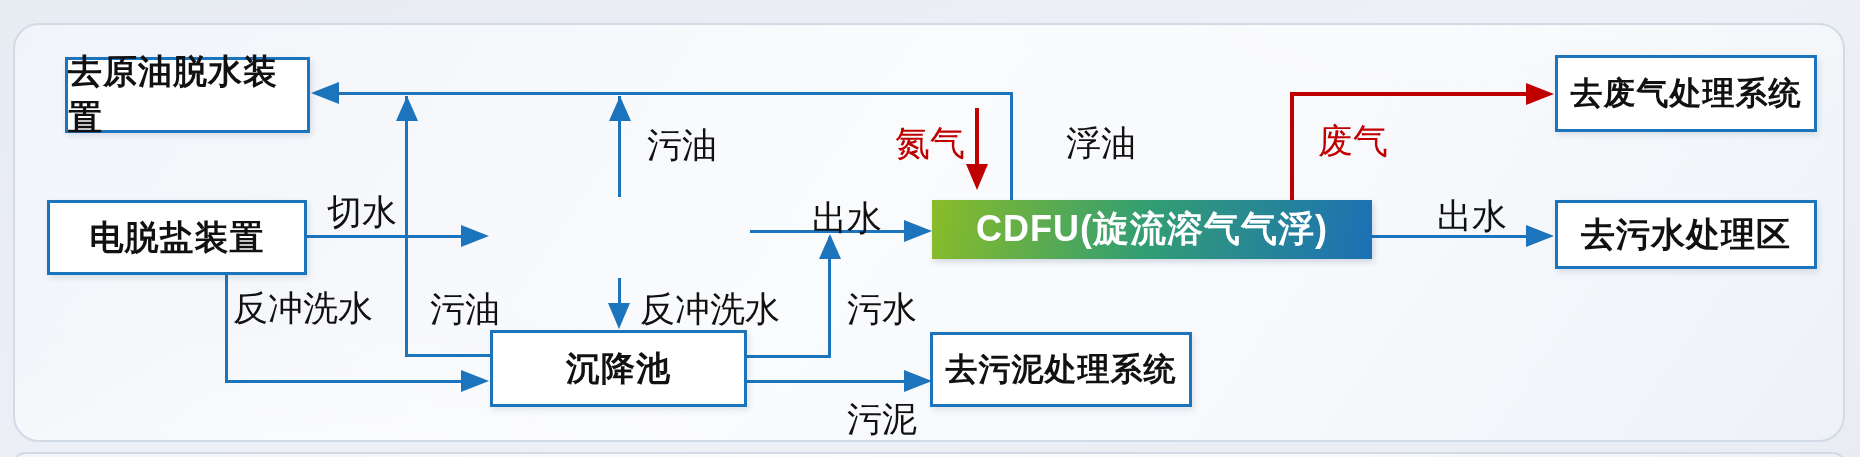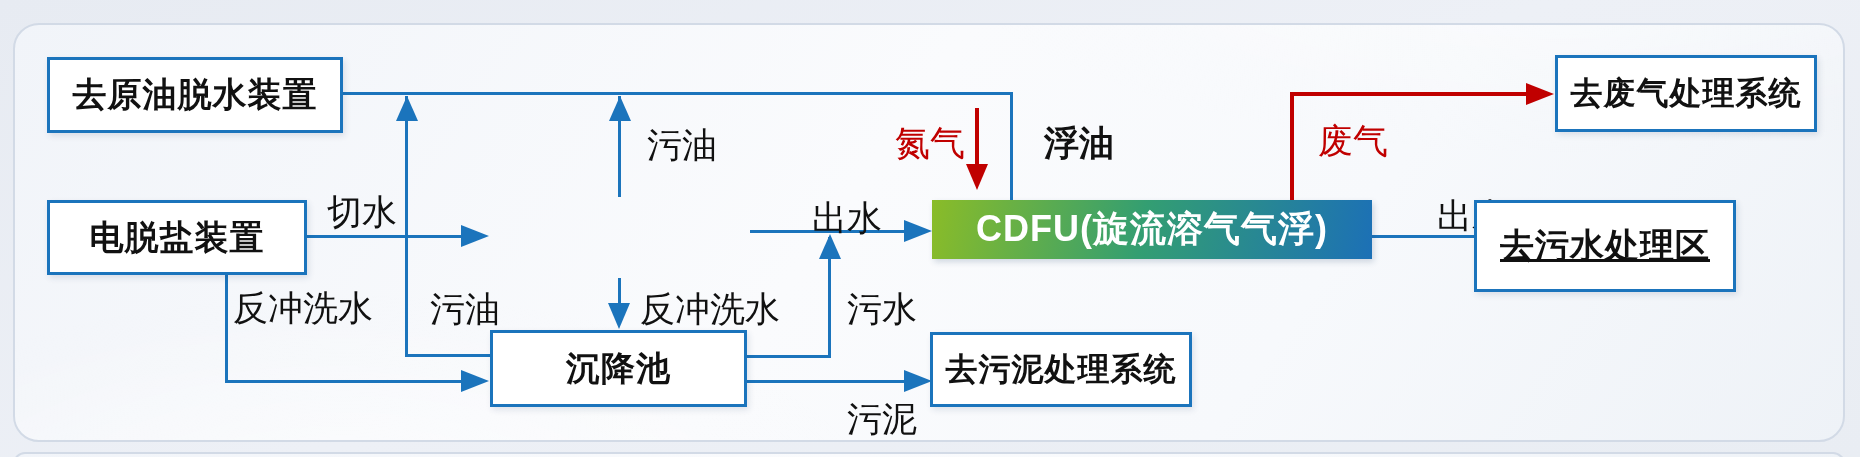--- a/index.html
+++ b/index.html
@@ -105,39 +105,39 @@
 
   <div class="flow-label" style="left:327px;top:193px;">切水</div>
   <div class="flow-label" style="left:430px;top:290px;">污油</div>
   <div class="flow-label" style="left:647px;top:126px;">污油</div>
   <div class="flow-label" style="left:233px;top:289px;">反冲洗水</div>
   <div class="flow-label" style="left:640px;top:290px;">反冲洗水</div>
   <div class="flow-label" style="left:812px;top:199px;">出水</div>
   <div class="flow-label" style="left:847px;top:290px;">污水</div>
   <div class="flow-label" style="left:847px;top:400px;">污泥</div>
   <div class="flow-label red" style="left:895px;top:124px;">氮气</div>
-  <div class="flow-label" style="left:1044px;top:124px;font-weight:bold;">浮油</div>
+  <div class="flow-label" style="left:1066px;top:124px;">浮油</div>
   <div class="flow-label red" style="left:1318px;top:122px;">废气</div>
   <div class="flow-label" style="left:1437px;top:197px;">出水</div>
 
-  <div class="node" style="left:47px;top:57px;width:296px;height:76px;">
+  <div class="node" style="left:65px;top:57px;width:245px;height:76px;">
     <span>去原油脱水装置</span>
   </div>
   <div class="node" style="left:47px;top:200px;width:260px;height:75px;">
     <span>电脱盐装置</span>
   </div>
   <div class="node" style="left:490px;top:330px;width:257px;height:77px;">
     <span>沉降池</span>
   </div>
   <div class="node-gradient" style="left:932px;top:200px;width:440px;height:59px;">
     <span>CDFU(旋流溶气气浮)</span>
   </div>
   <div class="node" style="left:930px;top:332px;width:262px;height:75px;font-size:32px;">
     <span>去污泥处理系统</span>
   </div>
   <div class="node" style="left:1555px;top:55px;width:262px;height:77px;font-size:32px;">
     <span>去废气处理系统</span>
   </div>
-  <div class="node" style="left:1474px;top:200px;width:262px;height:92px;text-decoration:underline;">
+  <div class="node" style="left:1555px;top:200px;width:262px;height:69px;">
     <span>去污水处理区</span>
   </div>
 
 </div>
 
 </body></html>

